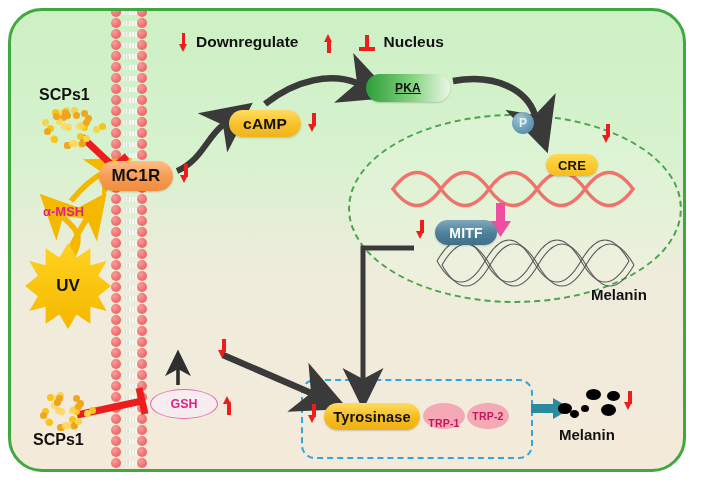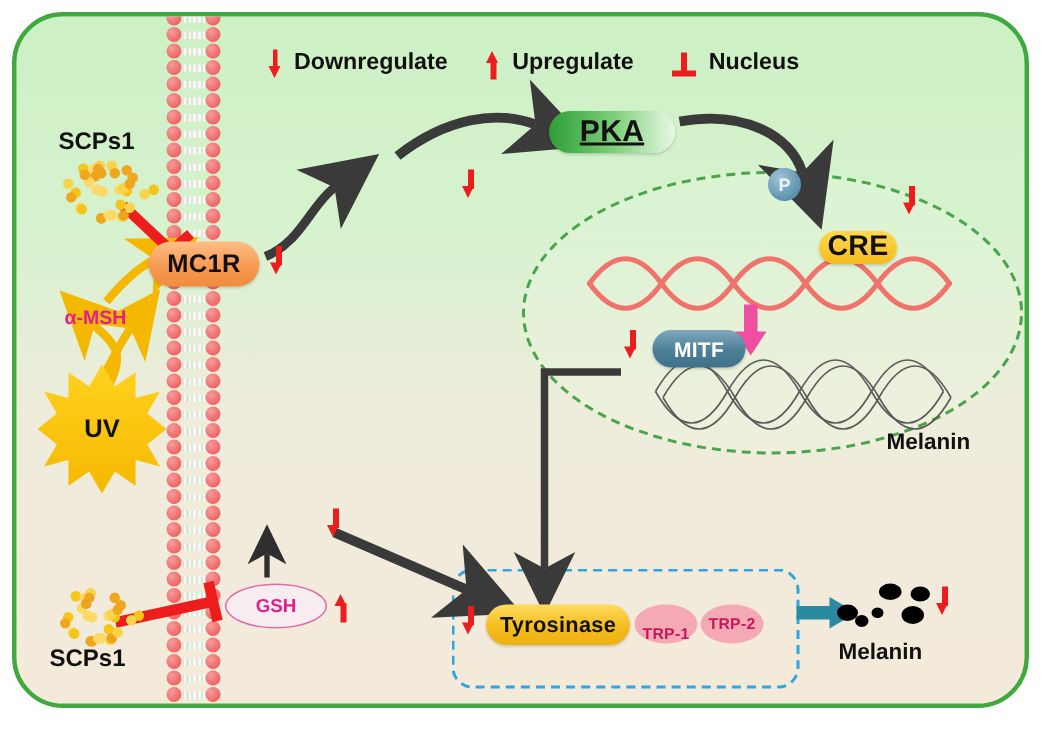--- a/index.html
+++ b/index.html
@@ -49,25 +49,25 @@
   
   .pill{position:absolute;display:flex;align-items:center;justify-content:center;
         border-radius:999px;font-weight:bold;color:#111;letter-spacing:.2px;
         box-shadow:0 1px 2px rgba(0,0,0,.18);}
   .lbl{position:absolute;font-weight:bold;color:#111;}
 
   #mc1r{left:88px;top:150px;width:74px;height:30px;font-size:17px;
     background:linear-gradient(to bottom,#ffbe86,#f79a52 55%,#f08c3e);}
   #camp{left:218px;top:99px;width:72px;height:27px;font-size:15.5px;
     background:linear-gradient(to bottom,#ffdc5e,#f7c12a 55%,#f0b41c);}
-  #pka{left:355px;top:63px;width:84px;height:28px;font-size:20px;
+  #pka{left:355px;top:63px;width:84px;height:28px;font-size:12px;
     background:linear-gradient(to right,#2e9e38,#7ed07a 52%,#eaf7e6);text-decoration:underline;}
   #creb{left:508px;top:112px;width:76px;height:26px;font-size:15.5px;
     background:linear-gradient(to right,#ef4fa0,#f06aae 50%,#e8348f);}
-  #cre{left:535px;top:143px;width:52px;height:22px;font-size:19px;
+  #cre{left:535px;top:143px;width:52px;height:22px;font-size:13px;
     background:linear-gradient(to bottom,#ffd94f,#f5bc1e);}
   #mitf{left:424px;top:209px;width:62px;height:25px;font-size:14px;color:#fff;
     background:linear-gradient(to bottom,#7fa8bd,#4d7f99 55%,#40708a);}
   #ros{left:140px;top:326px;width:64px;height:28px;font-size:16px;
     background:linear-gradient(to right,#ef4fa0,#f278b6 45%,#e8348f);}
   #tyro{left:313px;top:392px;width:96px;height:27px;font-size:14.5px;
     background:linear-gradient(to bottom,#ffdc5e,#f5bc1e 55%,#eeb015);}
   #trp1{left:412px;top:392px;width:42px;height:26px;font-size:10.5px;color:#c2185b;
     border-radius:50%;background:#f4a9b4;box-shadow:none;align-items:flex-end;}
   #trp2{left:456px;top:392px;width:42px;height:26px;font-size:10.5px;color:#c2185b;
@@ -413,21 +413,20 @@
 
     <div class="legend">
       <span class="rarrow down">
           <i class="sh"></i>
         </span>
       <span>Downregulate</span>
       <span class="gap"></span>
       <span class="rarrow up">
           <i class="sh"></i>
         </span>
-      <span>Upregulate</span>
       <span class="gap"></span>
       <span class="tbar">
           <i class="v"></i>
           <i class="h"></i>
         </span>
       <span>Nucleus</span>
     </div>
 
     <div class="lbl" style="left:28px;top:75px;font-size:16px;">SCPs1</div>
     <div class="scps" id="scps-top" style="left:34px;top:97px;width:58px;height:38px;">
@@ -506,20 +505,23 @@
         <span style="left: 42.8764px; top: 15.6831px; background: rgb(247, 212, 74);"></span>
       </div>
 
     <div class="pill" id="mc1r">
       <span>MC1R</span>
     </div>
     <span class="rarrow down big arrowpos" style="left:169px;top:153px;">
         <i class="sh"></i>
       </span>
 
+    <div class="pill" id="camp">
+      <span>cAMP</span>
+    </div>
     <span class="rarrow down big arrowpos" style="left:297px;top:102px;">
         <i class="sh"></i>
       </span>
 
     <div class="pill" id="pka">
       <span>PKA</span>
     </div>
 
     <div id="pbadge">
       <span>P</span>

